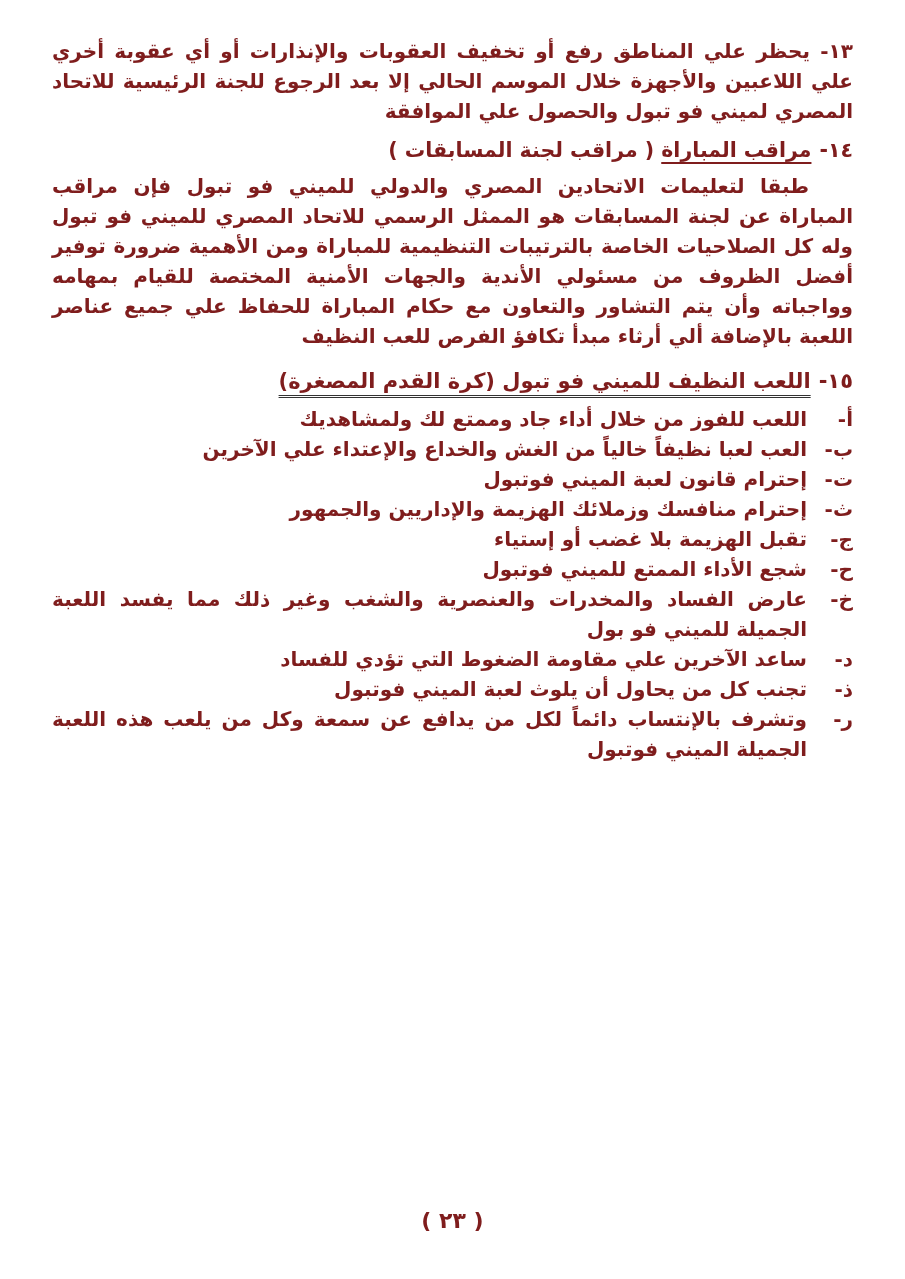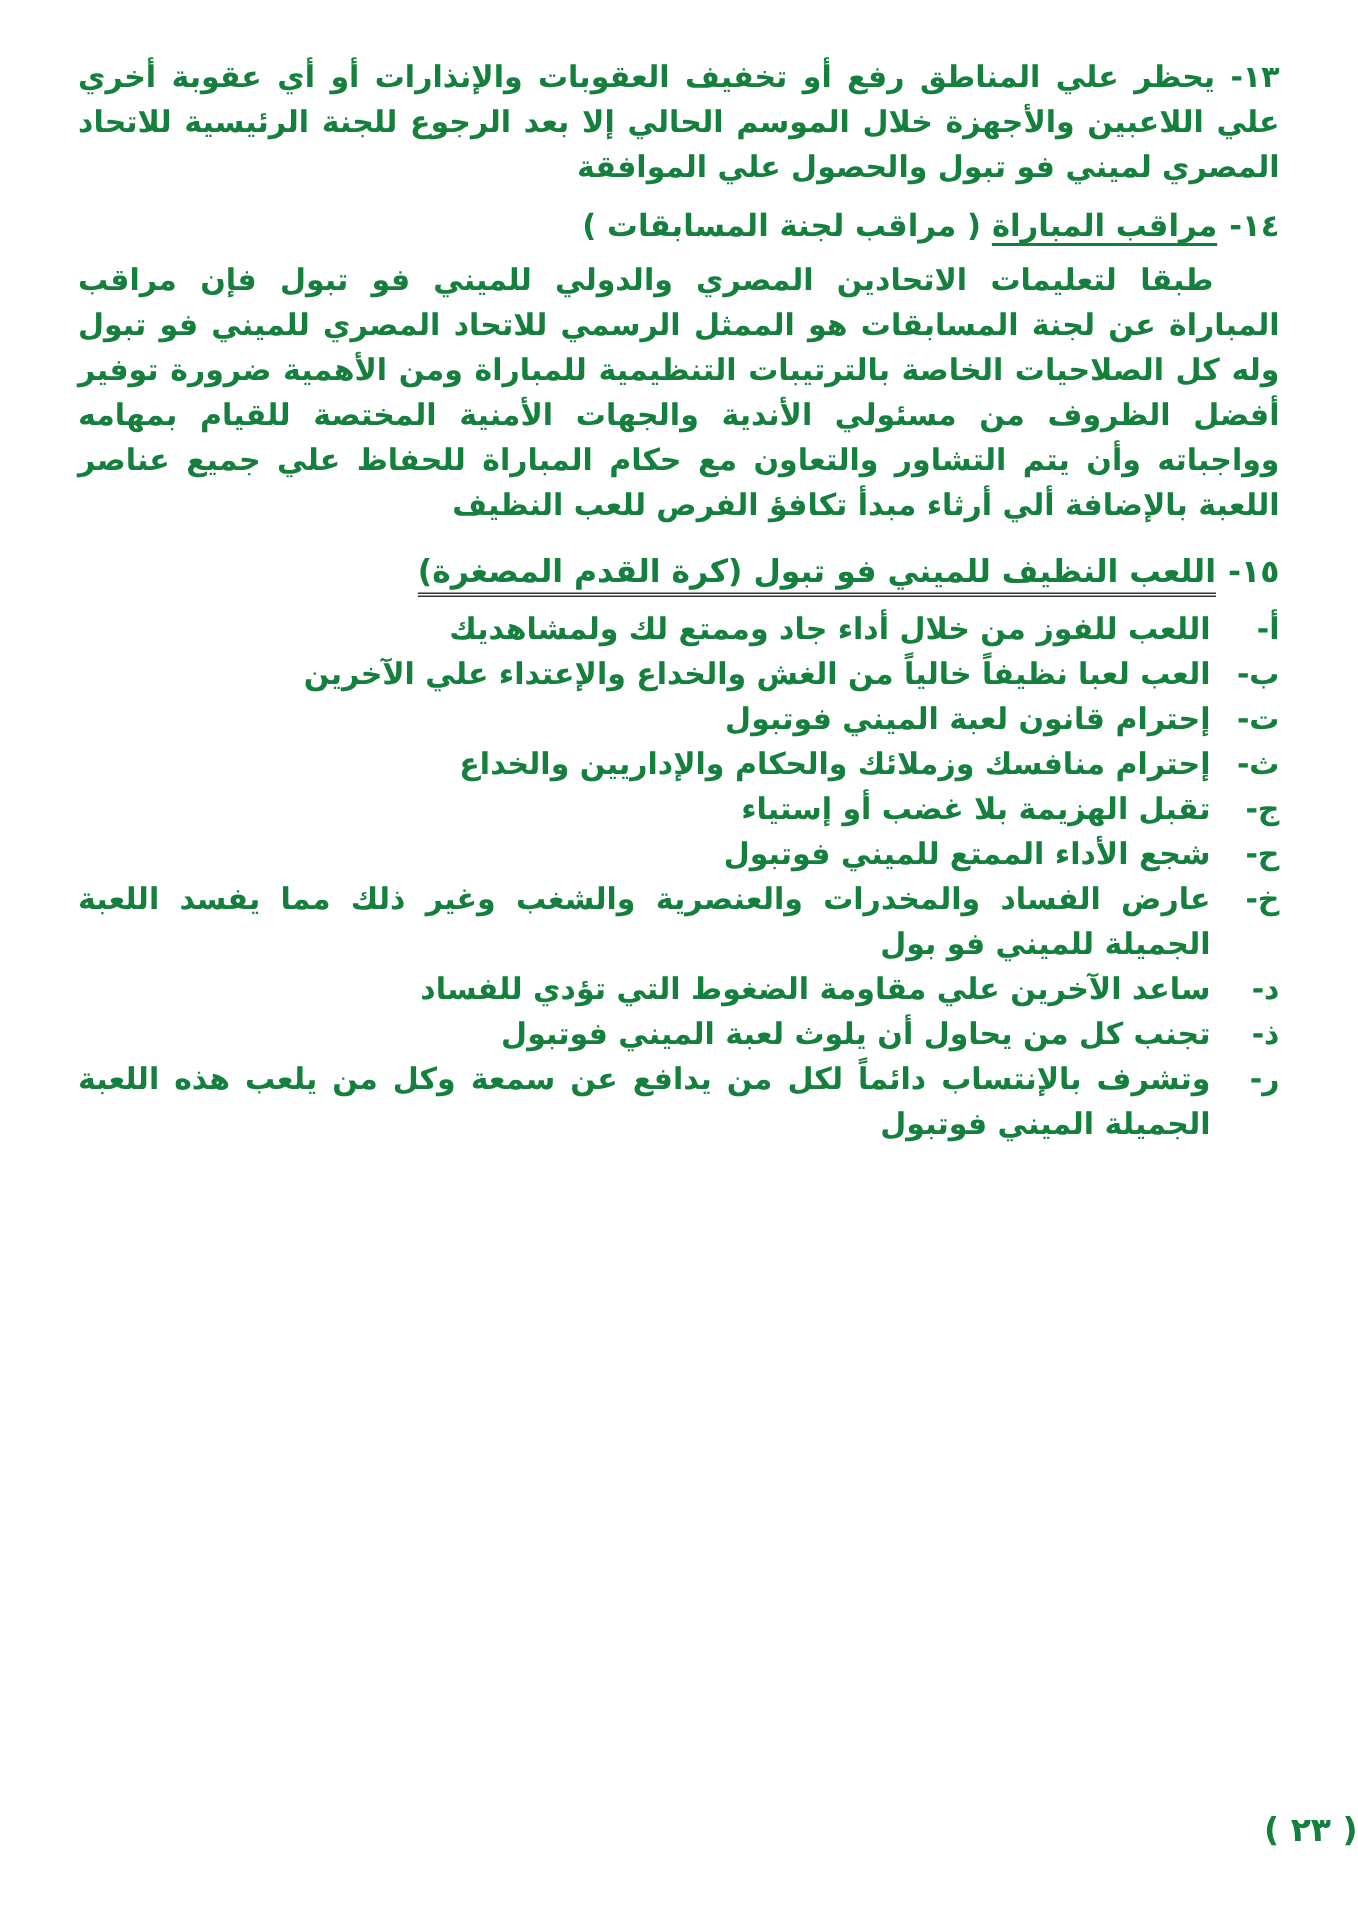--- a/index.html
+++ b/index.html
@@ -9,21 +9,21 @@
   }
   .page {
     position: relative;
     width: 905px;
     height: 1279px;
     margin: 0 auto;
     background: #ffffff;
     direction: rtl;
     font-family: "DejaVu Sans", sans-serif;
     font-weight: 700;
-    color: #15803d;
+    color: #7f1d1d;
     overflow: hidden;
     box-sizing: border-box;
   }
   .content {
     padding: 36px 52px 0 52px;
   }
   .para {
     margin: 0;
     font-size: 20px;
     line-height: 30px;
@@ -84,21 +84,21 @@
     flex: 1;
     text-align: justify;
     text-justify: inter-word;
     padding-right: 10px;
   }
   .footer-page-number {
     position: absolute;
     bottom: 46px;
     left: 0;
     right: 0;
-    text-align: right;
+    text-align: center;
     font-size: 22px;
     letter-spacing: 2px;
   }
 </style>
 </head>
 <body>
 
 <div class="page">
   <div class="content">
 
@@ -118,21 +118,21 @@
       <div class="li-row">
         <span class="li-marker">ب-</span>
         <span class="li-text">العب لعبا نظيفاً خالياً من الغش والخداع والإعتداء علي الآخرين</span>
       </div>
       <div class="li-row">
         <span class="li-marker">ت-</span>
         <span class="li-text">إحترام قانون لعبة الميني فوتبول</span>
       </div>
       <div class="li-row">
         <span class="li-marker">ث-</span>
-        <span class="li-text">إحترام منافسك وزملائك والحكام والإداريين والخداع</span>
+        <span class="li-text">إحترام منافسك وزملائك الهزيمة والإداريين والجمهور</span>
       </div>
       <div class="li-row">
         <span class="li-marker">ج-</span>
         <span class="li-text">تقبل الهزيمة بلا غضب أو إستياء</span>
       </div>
       <div class="li-row">
         <span class="li-marker">ح-</span>
         <span class="li-text">شجع الأداء الممتع للميني فوتبول</span>
       </div>
       <div class="li-row">

